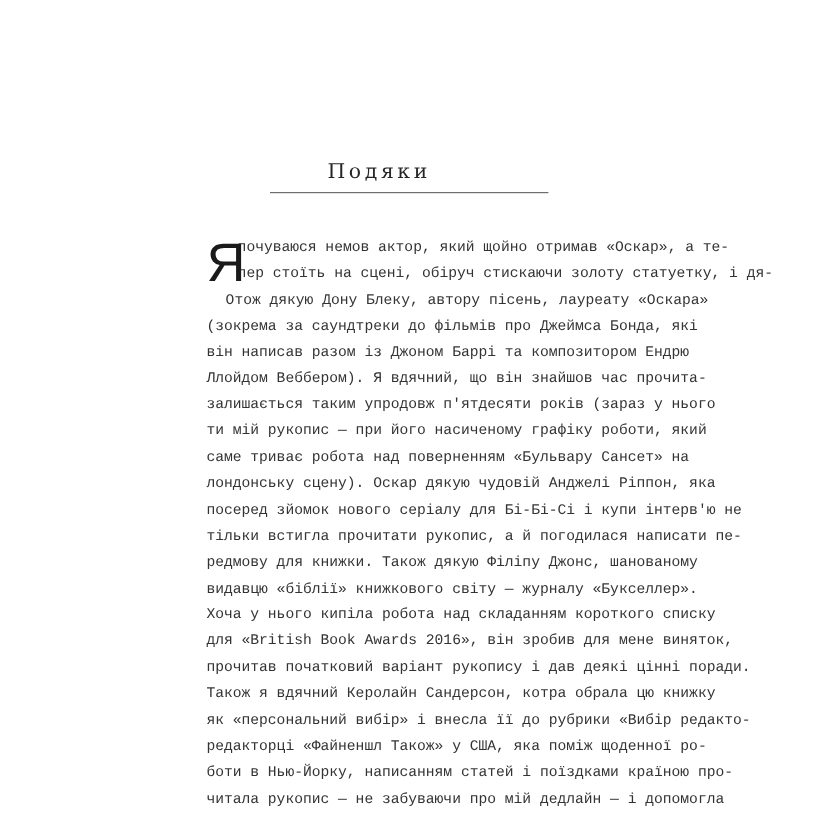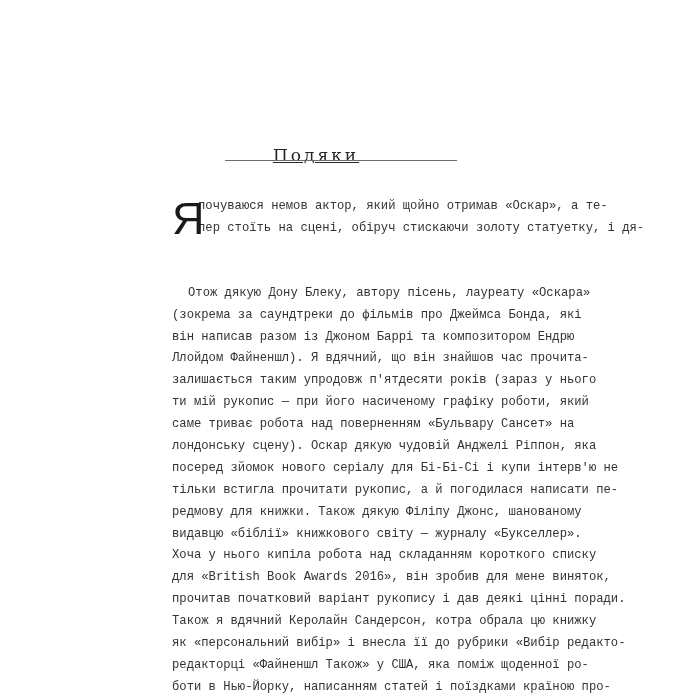--- a/index.html
+++ b/index.html
@@ -1,48 +1,48 @@
 <!DOCTYPE html>
 <html><head>
 <meta charset="utf-8">
 <style>
   html, body { margin:0; padding:0; background:#ffffff; }
   body { width:700px; height:700px; position:relative; overflow:hidden; }
   .title {
-    position:absolute; left:0; width:632px; top:145px; text-align:center;
-    font-family:"DejaVu Serif", serif; font-size:17px; letter-spacing:3px; color:#262626;text-decoration:underline;
+    position:absolute; left:0; width:632px; top:133px; text-align:center;
+    font-family:"DejaVu Serif", serif; font-size:17px; letter-spacing:3px; color:#262626;
   }
   .rule { position:absolute; left:225px; width:232px; top:160px; height:0; border-top:1.5px solid #6e6e6e; }
   .body-text {
     position:absolute; left:172px; width:344px; top:196px;
     font-family:"Liberation Sans", sans-serif; font-size:12.2px; color:#333; line-height:21.9px;
   }
   .line { display:block; white-space:nowrap; text-align:justify; text-align-last:justify; height:21.9px;font-family:Liberation Mono, monospace; }
   .line.last { text-align-last:left; }
-  .line.indent { padding-left:16px;margin-top:43px; }
+  .line.indent { padding-left:16px; }
   .line.dropcap-line { padding-left:26px; }
   .dropcap {
     position:absolute; left:0; top:3px; font-family:"Liberation Sans", sans-serif;
     font-size:45px; line-height:40px; color:#1a1a1a;
   }
 </style>
 </head>
 <body>
 
 <div class="title">Подяки</div>
 <div class="rule"></div>
 
 <div class="body-text" id="body">
   <span class="dropcap">Я</span>
 <span class="line dropcap-line">почуваюся немов актор, який щойно отримав «Оскар», а те-</span>
     <span class="line dropcap-line">пер стоїть на сцені, обіруч стискаючи золоту статуетку, і дя-</span>
     <span class="line indent">Отож дякую Дону Блеку, автору пісень, лауреату «Оскара»</span>
     <span class="line">(зокрема за саундтреки до фільмів про Джеймса Бонда, які</span>
     <span class="line">він написав разом із Джоном Баррі та композитором Ендрю</span>
-    <span class="line">Ллойдом Файненшл). Я вдячний, що він знайшов час прочита-</span>
+    <span class="line">Ллойдом Веббером). Я вдячний, що він знайшов час прочита-</span>
     <span class="line">залишається таким упродовж п'ятдесяти років (зараз у нього</span>
     <span class="line">ти мій рукопис — при його насиченому графіку роботи, який</span>
     <span class="line">саме триває робота над поверненням «Бульвару Сансет» на</span>
     <span class="line">лондонську сцену). Оскар дякую чудовій Анджелі Ріппон, яка</span>
     <span class="line">посеред зйомок нового серіалу для Бі-Бі-Сі і купи інтерв'ю не</span>
     <span class="line">тільки встигла прочитати рукопис, а й погодилася написати пе-</span>
     <span class="line">редмову для книжки. Також дякую Філіпу Джонс, шанованому</span>
     <span class="line">видавцю «біблії» книжкового світу — журналу «Букселлер».</span>
     <span class="line">Хоча у нього кипіла робота над складанням короткого списку</span>
     <span class="line">для «British Book Awards 2016», він зробив для мене виняток,</span>

